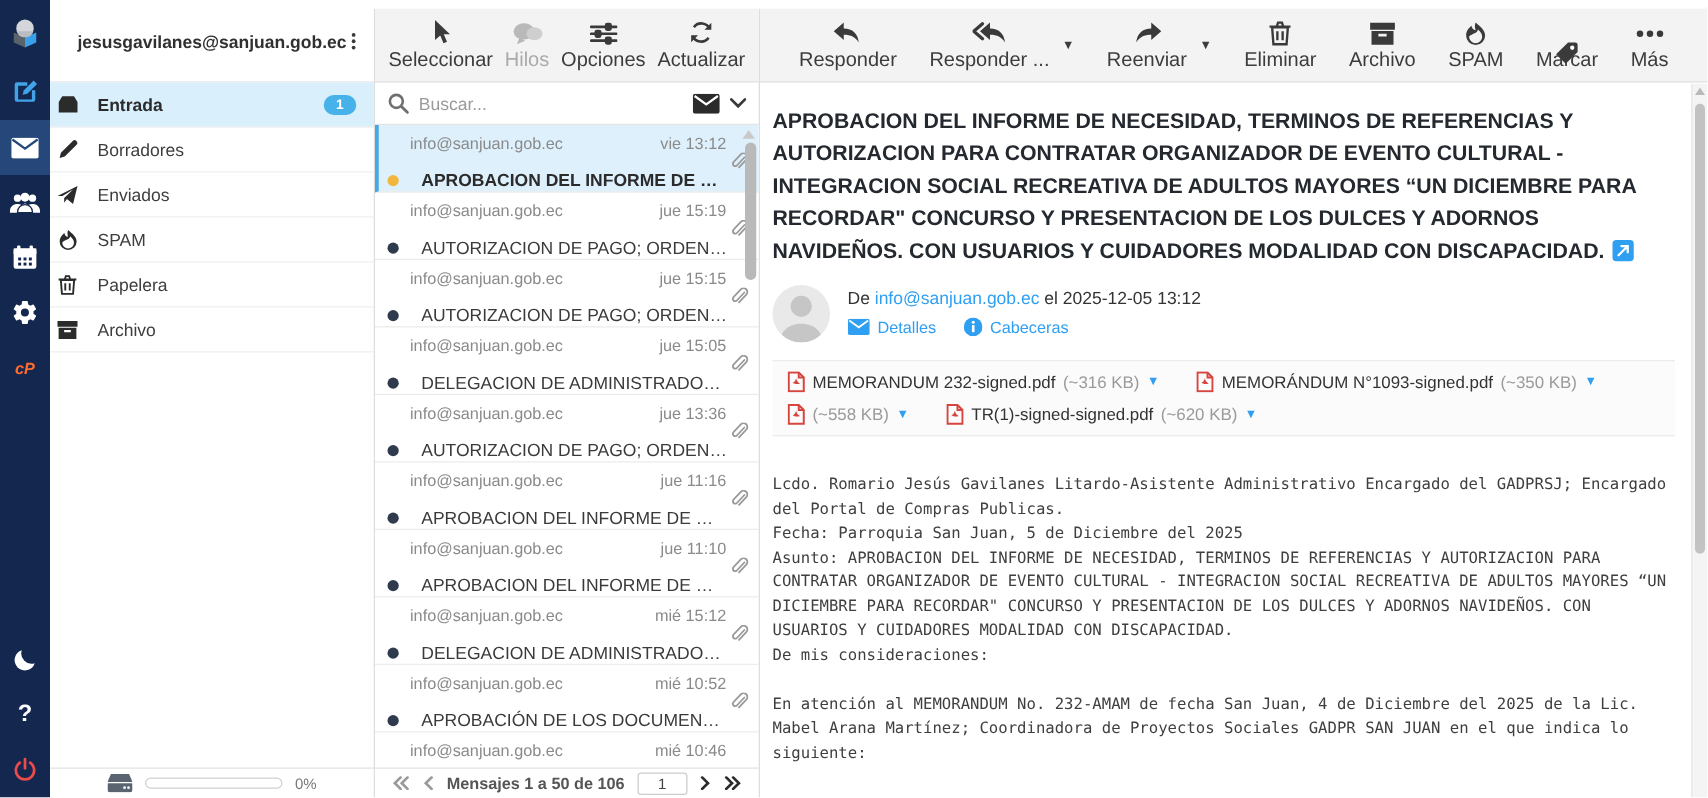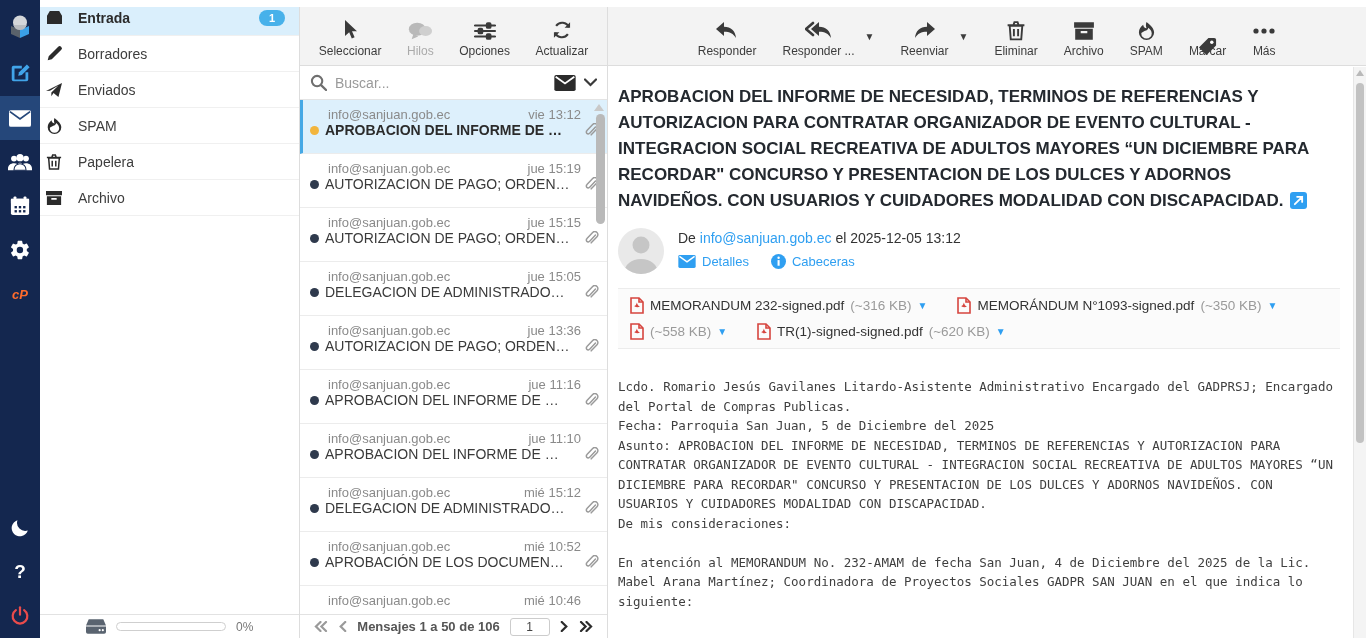--- a/index.html
+++ b/index.html
@@ -29,30 +29,30 @@
   .folder.sel .f-label { font-weight:bold; color:#2b2b2b; }
   .badge { background:#47b1ea; color:#fff; font-size:11px; font-weight:bold; border-radius:9px; padding:2px 10px; }
   .quota { height:24px; border-top:1px solid #e2e2e2; display:flex; align-items:center; padding:0 14px 0 46px; gap:10px; }
   .quota-bar { width:110px; height:9px; border:1px solid #cfcfcf; border-radius:6px; background:#fff; }
   .quota-pct { font-size:12px; color:#777; }
 
   
   .listcol { width:308px; flex:0 0 308px; border-right:1px solid #ddd; display:flex; flex-direction:column; background:#fff; }
   .toolbar { height:66px; background:linear-gradient(#fff 0 6px, #e9e9e9 6px 7px, #f3f3f3 7px 100%); border-bottom:1px solid #ddd; display:flex; align-items:flex-end; justify-content:space-around; padding:0 6px 7px 6px; }
   .tb-item { display:flex; flex-direction:column; align-items:center; gap:3px; cursor:pointer; color:#3c3c3c; }
-  .tb-item .tb-label { font-size:12px; color:#3c3c3c; }
+  .tb-item .tb-label { font-size:16px; color:#3c3c3c; }
   .tb-item.disabled, .tb-item.disabled .tb-label { color:#aaa; }
   .searchrow { height:34px; display:flex; align-items:center; padding:0 10px; border-bottom:1px solid #e4e4e4; gap:8px; }
   .search-input { flex:1; border:none; outline:none; font-size:14px; color:#444; font-family:"Liberation Sans", sans-serif; }
   .search-input::placeholder { color:#9a9a9a; }
   .msgs { flex:1; overflow:hidden; position:relative; }
   .msg { height:54px; padding:7px 26px 0 10px; border-bottom:1px solid #ececec; cursor:pointer; position:relative; }
   .msg.sel { background:#ddf0fc; border-left:3px solid #45a8e5; padding-left:7px; }
   .m-line1 { display:flex; justify-content:space-between; font-size:13px; color:#8a8a8a; padding-left:18px; }
-  .m-line2 { display:flex; align-items:center; margin-top:0; gap:6px; }
+  .m-line2 { display:flex; align-items:center; margin-top:14px; gap:18px; }
   .dot { width:9px; height:9px; border-radius:50%; flex:0 0 9px; }
   .dot.flag { background:#f2b53d; }
   .dot.unread { background:#2f3a4d; }
   .m-subj { font-size:14px; color:#3a3a3a; white-space:nowrap; overflow:hidden; flex:1; }
   .msg.sel .m-subj { font-weight:bold; color:#2b2b2b; }
   .clip { position:absolute; right:8px; bottom:10px; }
   .list-scroll { position:absolute; right:2px; top:4px; width:9px; height:110px; background:#b9b9b9; border-radius:5px; }
   .list-scroll-up { position:absolute; right:3px; top:-9px; width:0; height:0; border-left:5px solid transparent; border-right:5px solid transparent; border-bottom:7px solid #c9c9c9; }
   .pager { height:24px; border-top:1px solid #e2e2e2; display:flex; align-items:center; justify-content:center; gap:10px; padding:0 6px; }
   .pg-btn { cursor:pointer; display:flex; align-items:center; }
@@ -156,20 +156,30 @@
       </div>
     <div class="tile">
       <svg width="22" height="22" viewBox="0 0 24 24">
           <path fill="none" stroke="#ea4b4b" stroke-width="2.4" stroke-linecap="round" d="M7.5 5.6a8 8 0 1 0 9 0"></path>
           <line x1="12" y1="2.5" x2="12" y2="10.5" stroke="#ea4b4b" stroke-width="2.4" stroke-linecap="round"></line>
         </svg>
     </div>
   </div>
 
   <div class="sidebar">
+    <div class="acct">
+      <span class="acct-email">jesusgavilanes@sanjuan.gob.ec</span>
+      <svg width="14" height="18" viewBox="0 0 14 18">
+          <g fill="#3a3a3a">
+            <circle cx="7" cy="3" r="1.8"></circle>
+            <circle cx="7" cy="9" r="1.8"></circle>
+            <circle cx="7" cy="15" r="1.8"></circle>
+          </g>
+        </svg>
+    </div>
     <div class="folders">
       <div class="folder sel">
         <span class="f-ico">
             <svg width="19" height="15" viewBox="0 0 20 16">
               <path fill="#2b2b2b" d="M2 6L5 1h10l3 5v9H2V6zm2.5 1L6 3.5h8L15.5 7H12a2 2 0 0 1-4 0H4.5z"></path>
             </svg>
           </span>
         <span class="f-label">Entrada</span>
         <span class="badge">1</span>
       </div>

